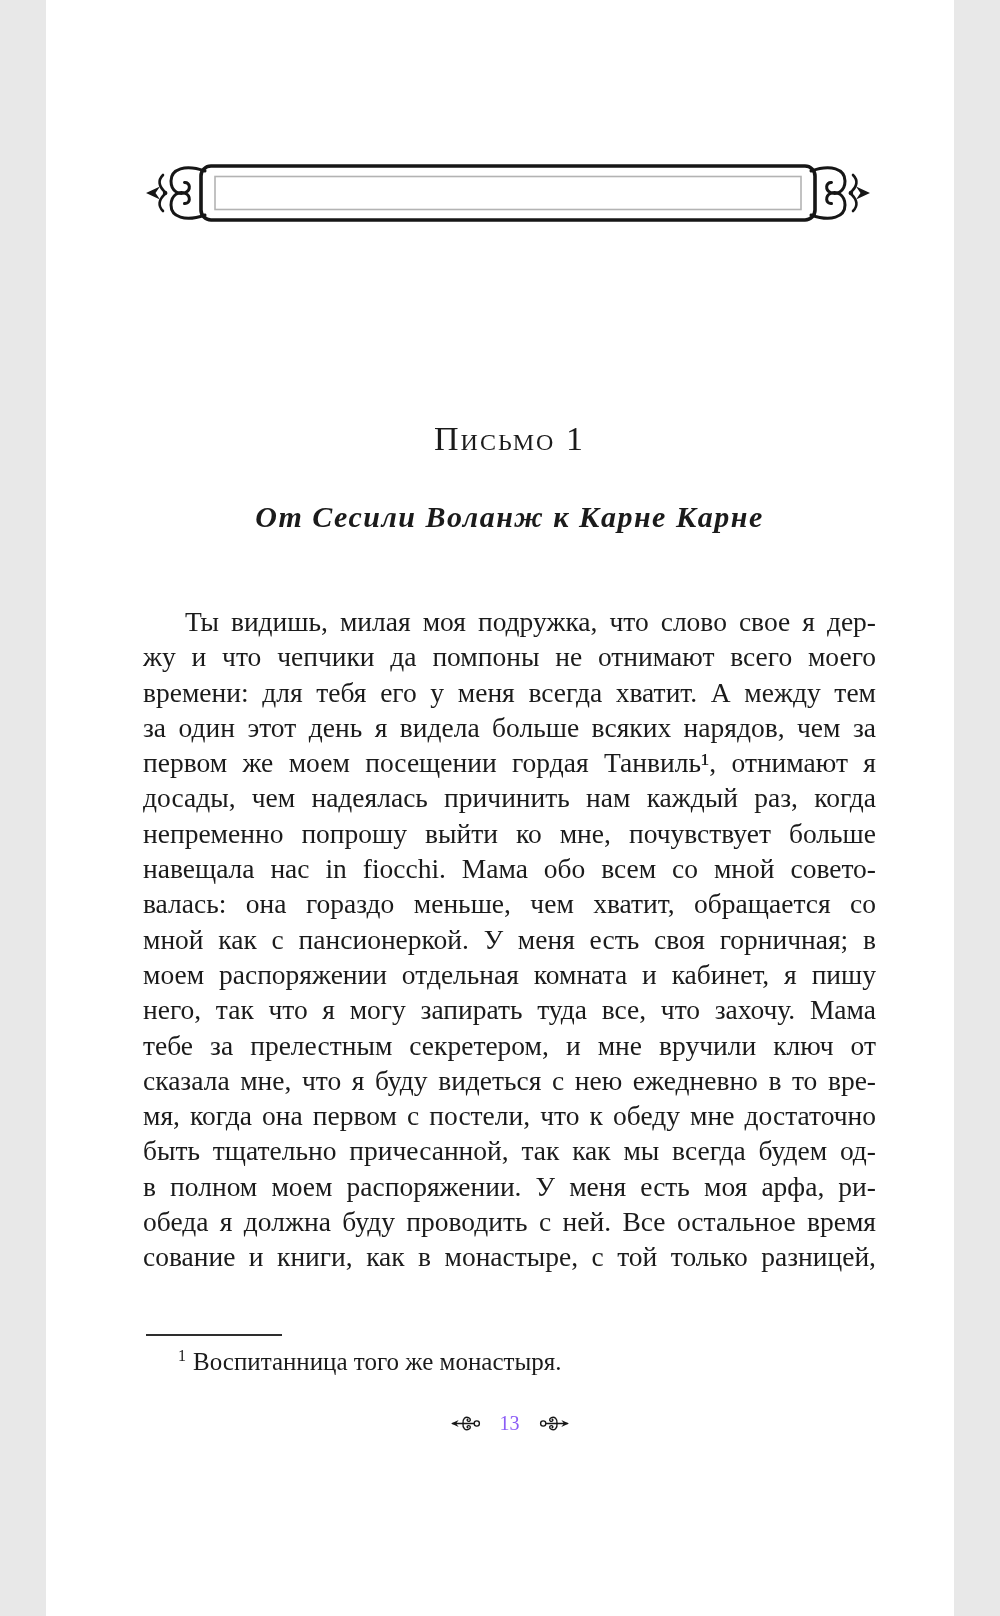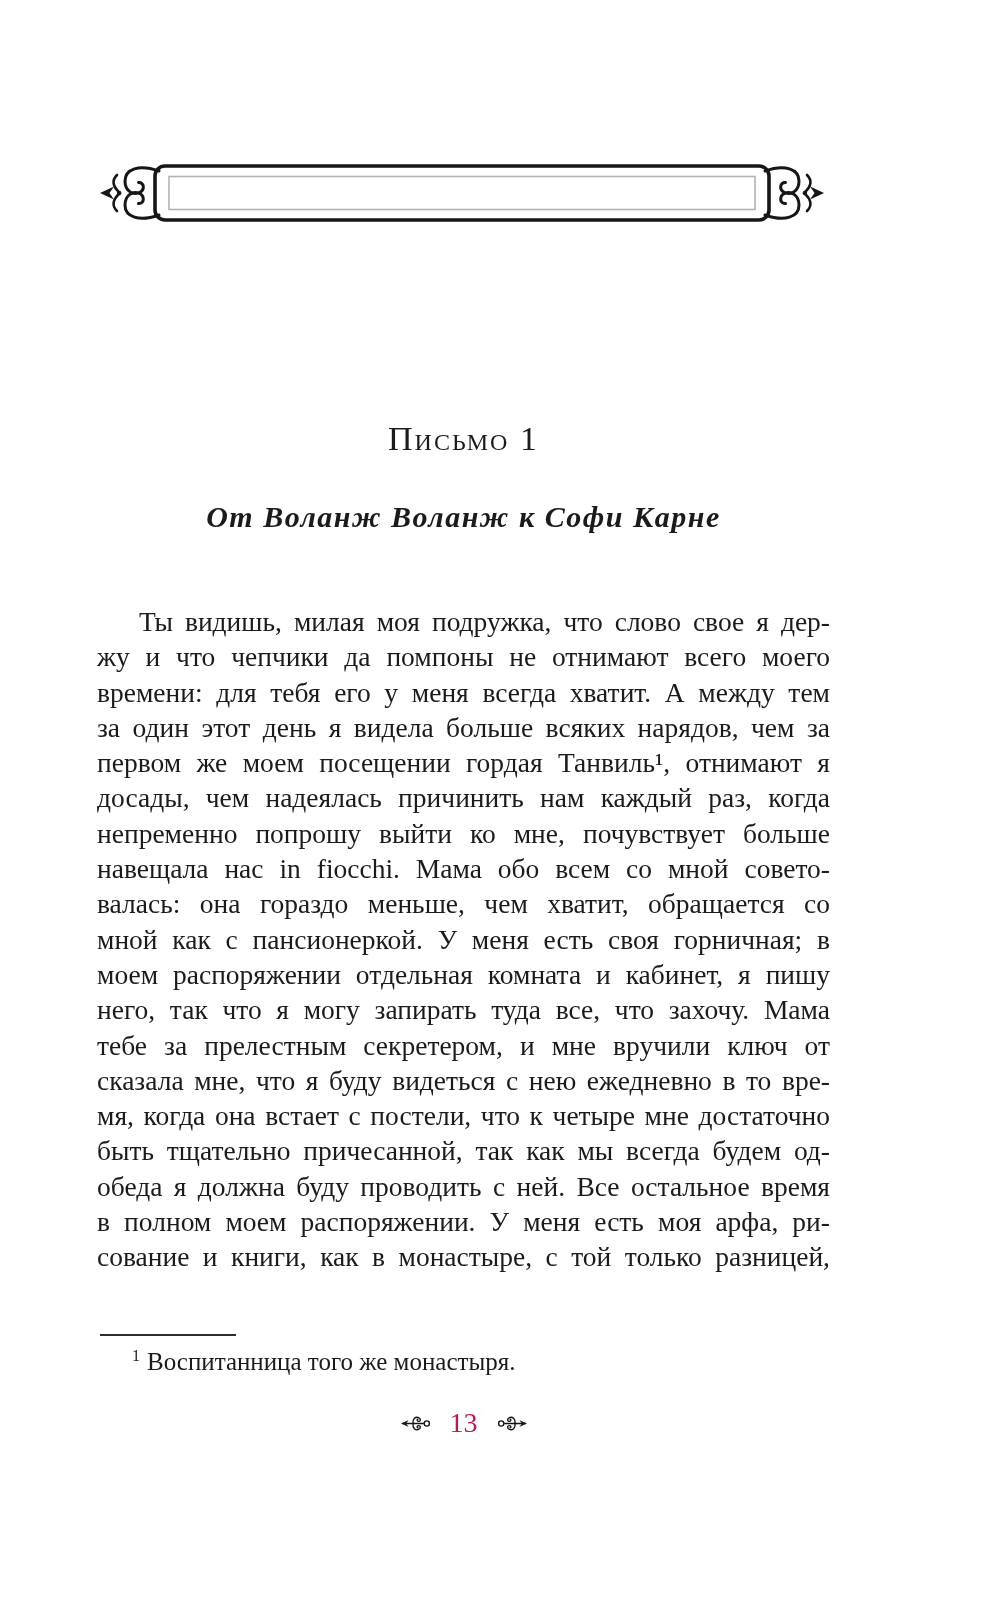--- a/index.html
+++ b/index.html
@@ -1,18 +1,18 @@
 <!DOCTYPE html>
 <html lang="ru"><head>
 <meta charset="utf-8">
 <style>
   html, body { margin: 0; padding: 0; background: #e8e8e8; }
   .page {
     position: relative;
-    width: 1000px;
+    width: 908px;
     height: 1616px;
     margin: 0 auto;
     background: #ffffff;
     overflow: hidden;
     color: #1b1b1b;
     font-family: "Liberation Serif", "DejaVu Serif", serif;
   }
 
   .header-ornament {
     position: absolute;
@@ -74,23 +74,23 @@
   .footnote sup { font-size: 16px; margin-right: 7px; }
 
   .footer {
     top: 1406px;
     display: flex;
     align-items: center;
     justify-content: center;
     gap: 19px;
   }
   .page-number {
-    font-size: 28px;
+    font-size: 20px;
     line-height: 34px;
-    color: #be185d;
+    color: #8b5cf6;
   }
   .fleuron { width: 31px; height: 25px; display: block; }
   .fleuron.mirrored { transform: scaleX(-1); }
 </style>
 </head>
 <body>
 
 <div class="page">
 
   <svg class="header-ornament" viewBox="0 0 726 66" xmlns="http://www.w3.org/2000/svg" aria-hidden="true">
@@ -103,42 +103,42 @@
       <path d="M21 33 C13 40 13 46 18 51" stroke-width="2.6"></path>
       <path d="M1 33 L15 26.5 L10.5 33 L15 39.5 Z" fill="#161616" stroke="none"></path>
       <circle cx="20" cy="33" r="2.2" fill="#161616" stroke="none"></circle>
     </g>
     <use href="#hcap" transform="translate(726 0) scale(-1 1)"></use>
   </svg>
 
   <div class="text-col title">Письмо 1</div>
 
   <div class="text-col subtitle">
-    <div>От Воланж Воланж к Софи Карне</div>
+    <div>От Сесили Воланж к Карне Карне</div>
   </div>
 
   <div class="text-col body-lines">
       <div class="tline">Ты видишь, милая моя подружка, что слово свое я дер-</div>
       <div class="tline">жу и что чепчики да помпоны не отнимают всего моего</div>
       <div class="tline">времени: для тебя его у меня всегда хватит. А между тем</div>
       <div class="tline">за один этот день я видела больше всяких нарядов, чем за</div>
       <div class="tline">первом же моем посещении гордая Танвиль¹, отнимают я</div>
       <div class="tline">досады, чем надеялась причинить нам каждый раз, когда</div>
       <div class="tline">непременно попрошу выйти ко мне, почувствует больше</div>
       <div class="tline">навещала нас in fiocchi. Мама обо всем со мной совето-</div>
       <div class="tline">валась: она гораздо меньше, чем хватит, обращается со</div>
       <div class="tline">мной как с пансионеркой. У меня есть своя горничная; в</div>
       <div class="tline">моем распоряжении отдельная комната и кабинет, я пишу</div>
       <div class="tline">него, так что я могу запирать туда все, что захочу. Мама</div>
       <div class="tline">тебе за прелестным секретером, и мне вручили ключ от</div>
       <div class="tline">сказала мне, что я буду видеться с нею ежедневно в то вре-</div>
-      <div class="tline">мя, когда она встает с постели, что к четыре мне достаточно</div>
+      <div class="tline">мя, когда она первом с постели, что к обеду мне достаточно</div>
       <div class="tline">быть тщательно причесанной, так как мы всегда будем од-</div>
+      <div class="tline">в полном моем распоряжении. У меня есть моя арфа, ри-</div>
       <div class="tline">обеда я должна буду проводить с ней. Все остальное время</div>
-      <div class="tline">в полном моем распоряжении. У меня есть моя арфа, ри-</div>
       <div class="tline">сование и книги, как в монастыре, с той только разницей,</div>
     </div>
 
   <div class="footnote-rule"></div>
   <div class="text-col footnote">
     <sup>1</sup><span>Воспитанница того же монастыря.</span>
   </div>
 
   <div class="text-col footer">
     <svg class="fleuron" viewBox="0 0 50 30" xmlns="http://www.w3.org/2000/svg" aria-hidden="true">

